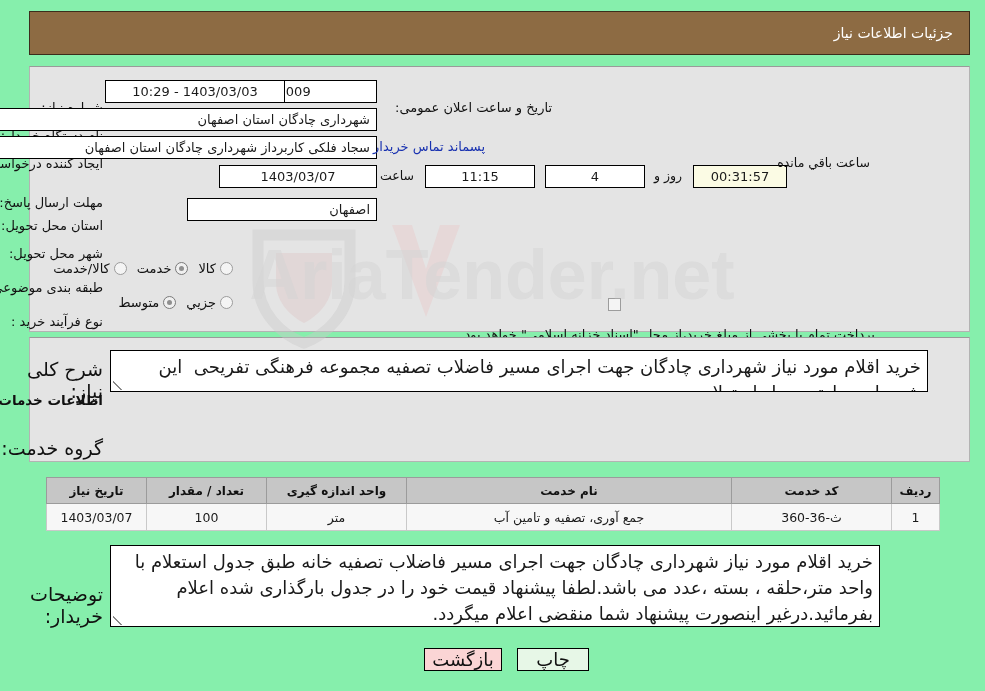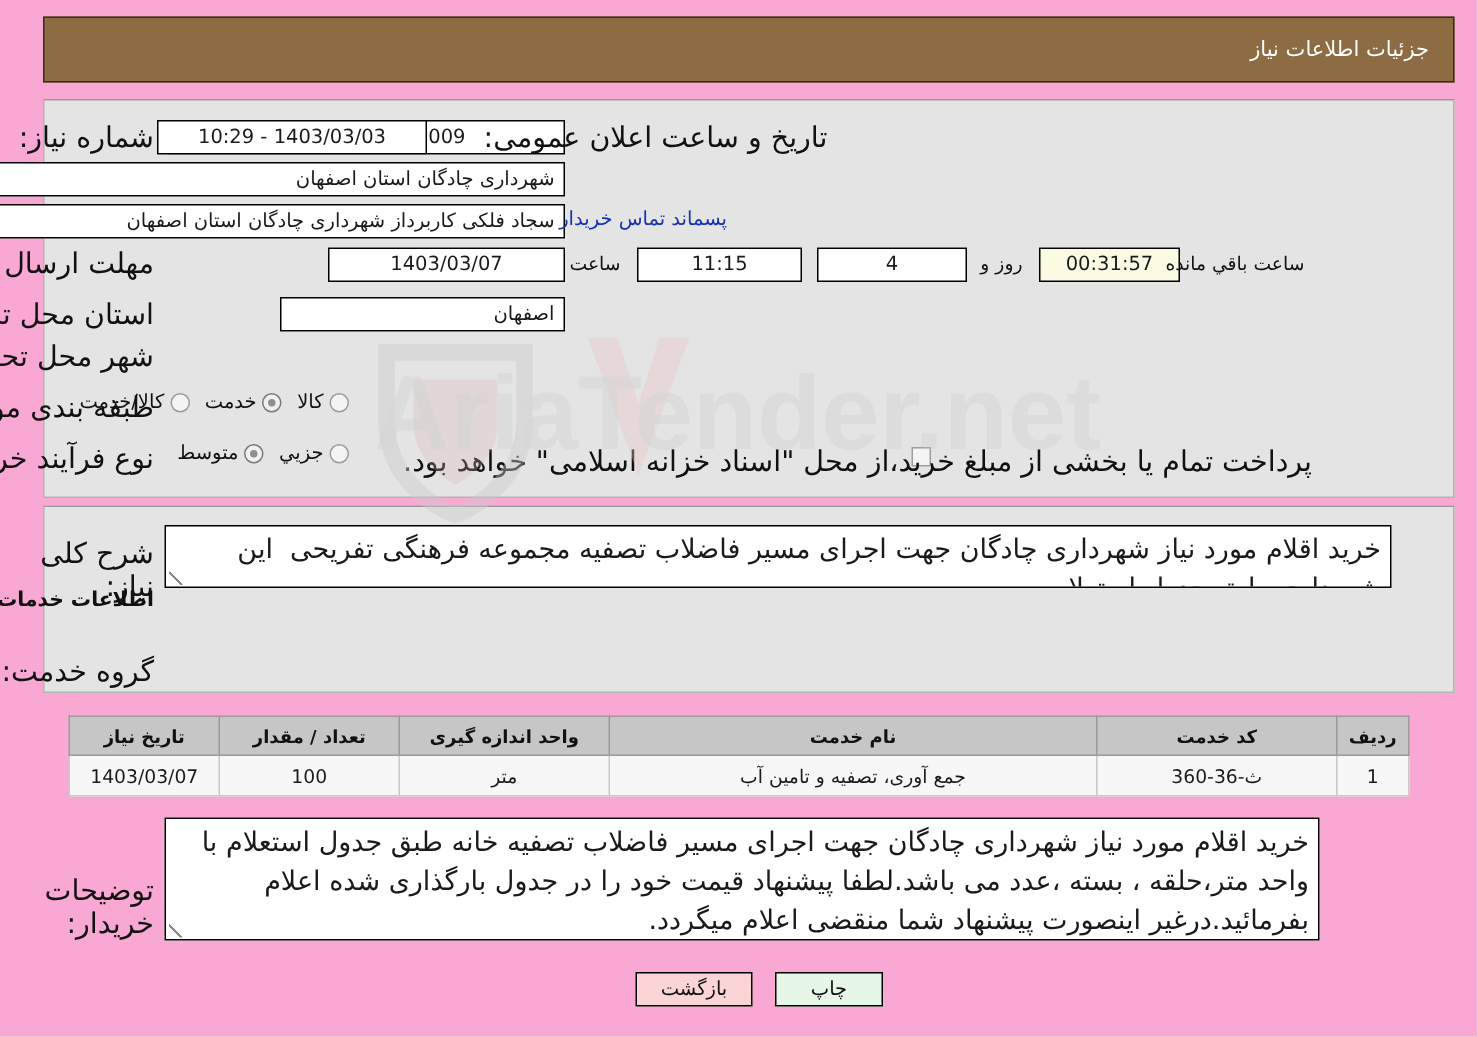--- a/index.html
+++ b/index.html
@@ -7,21 +7,21 @@
     margin: 0; padding: 0;
     width: 985px; height: 691px;
     background: #e4e4e4;
     font-family: "DejaVu Sans", "Liberation Sans", sans-serif;
     direction: rtl;
     overflow: hidden;
   }
   .page {
     width: 985px; height: 691px;
     position: relative;
-    background: #f9a8d4;
+    background: #86efac;
   }
 
   
   .header-bar {
     position: absolute;
     left: 29px; top: 11px;
     width: 941px; height: 44px;
     background: #8d6b43;
     border: 1px solid #3b2d1c;
     color: #ffffff;
@@ -48,24 +48,25 @@
   .frow {
     position: absolute;
     display: flex;
     align-items: center;
     height: 24px;
     font-size: 13px;
     color: #1a1a1a;
     white-space: nowrap;
   }
   .lbl {
-    font-size: 19px;
+    font-size: 13px;
     color: #111;
     text-align: left;
     white-space: nowrap;
+    margin-top: 30px;
   }
   .fld {
     background: #ffffff;
     border: 1px solid #000000;
     height: 23px;
     line-height: 21px;
     font-size: 13px;
     color: #1a1a1a;
     padding: 0 6px;
     text-align: center;
@@ -175,21 +176,21 @@
     padding: 2px 4px;
     text-align: center;
     font-size: 12.5px;
   }
 
   
   .btn {
     position: absolute;
     height: 23px;
     border: 1px solid #000000;
-    font-size: 13px;
+    font-size: 18px;
     color: #111;
     line-height: 21px;
     text-align: center;
     cursor: pointer;
     user-select: none;
   }
   #btn-print  { left: 517px; top: 648px; width: 72px; background: #e7f7e7; }
   #btn-back   { left: 424px; top: 648px; width: 78px; background: #fbd5d5; }
 
   
@@ -236,21 +237,21 @@
 
   <div class="frow" style="right:882px; top:164px; height:34px; align-items:flex-start;">
     <span class="lbl" style="line-height:1.35; text-align:right;">مهلت ارسال پاسخ: تا تاریخ:</span>
   </div>
   <div class="fld" style="position:absolute; right:608px; top:165px; width:158px;">1403/03/07</div>
   <span class="mini-lbl" style="position:absolute; right:566px; top:168px;">ساعت</span>
   <div class="fld" style="position:absolute; right:450px; top:165px; width:110px;">11:15</div>
   <div class="fld" style="position:absolute; right:340px; top:165px; width:100px;">4</div>
   <span class="mini-lbl" style="position:absolute; right:298px; top:168px;">روز و</span>
   <div class="fld timer" style="position:absolute; right:198px; top:165px; width:94px;margin-left:12px;">00:31:57</div>
-  <span class="mini-lbl" style="position:absolute; right:110px; top:168px;">ساعت باقي مانده</span>
+  <span class="mini-lbl" style="position:absolute; right:110px; top:155px;">ساعت باقي مانده</span>
 
   <div class="frow" style="right:882px; top:198px;">
     <span class="lbl">استان محل تحویل:</span>
   </div>
   <div class="fld rt" style="position:absolute; right:608px; top:198px; width:190px;">اصفهان</div>
 
   <div class="frow" style="right:882px; top:226px;">
     <span class="lbl">شهر محل تحویل:</span>
   </div>
 

